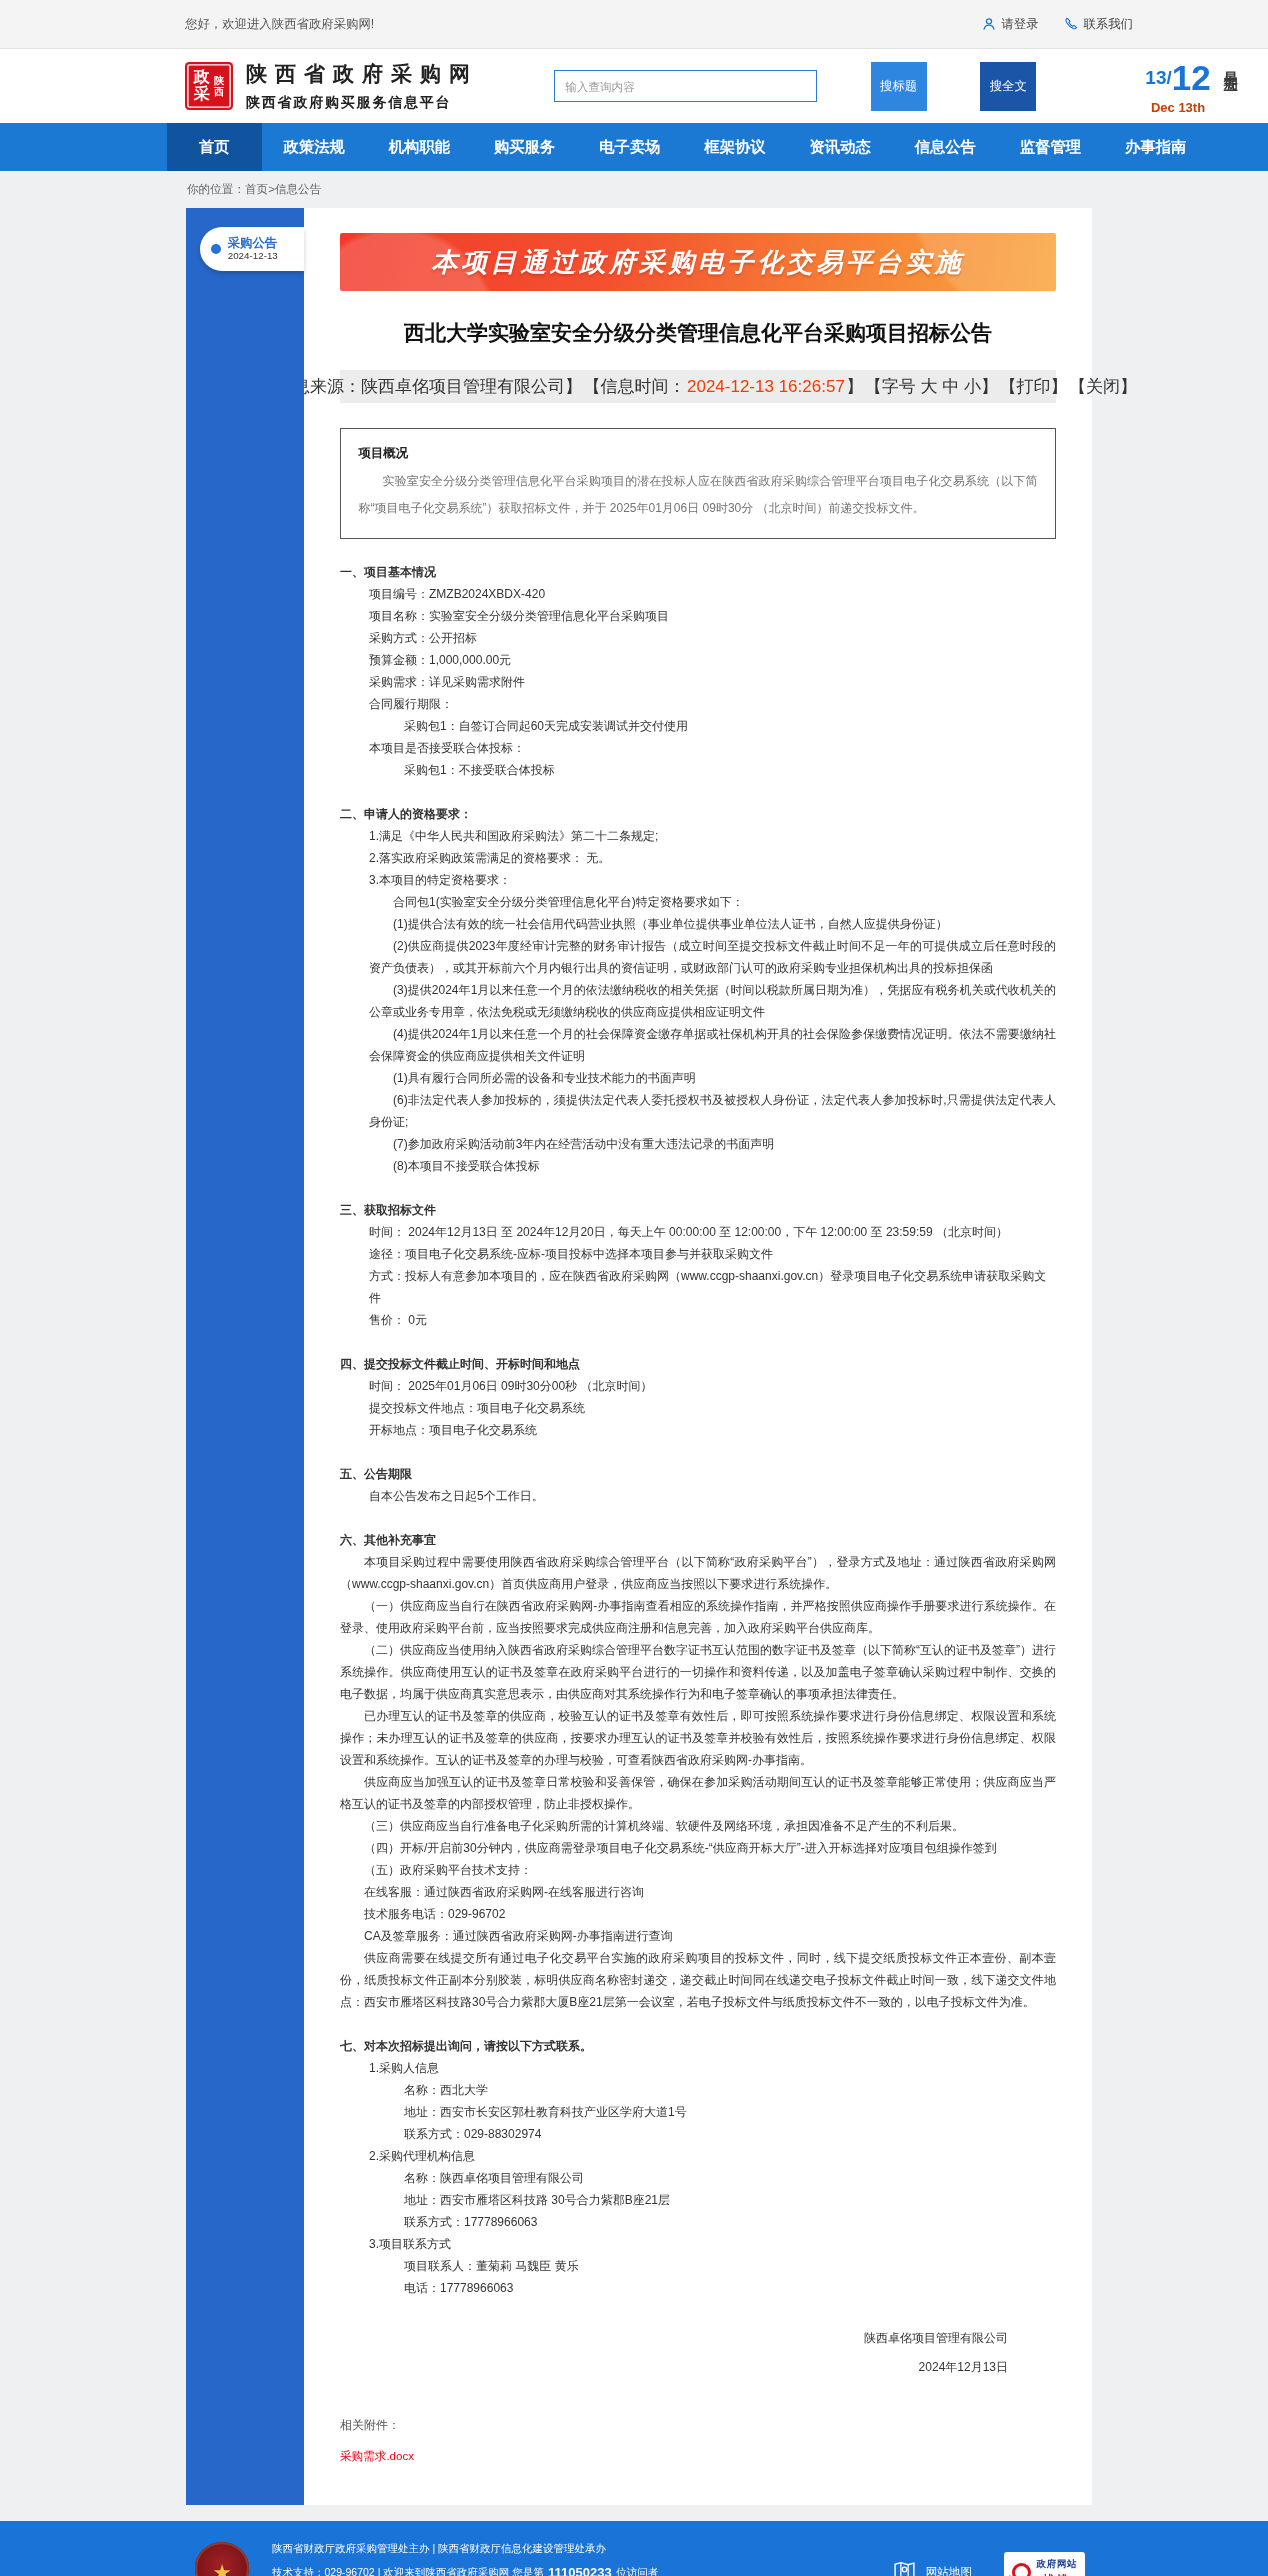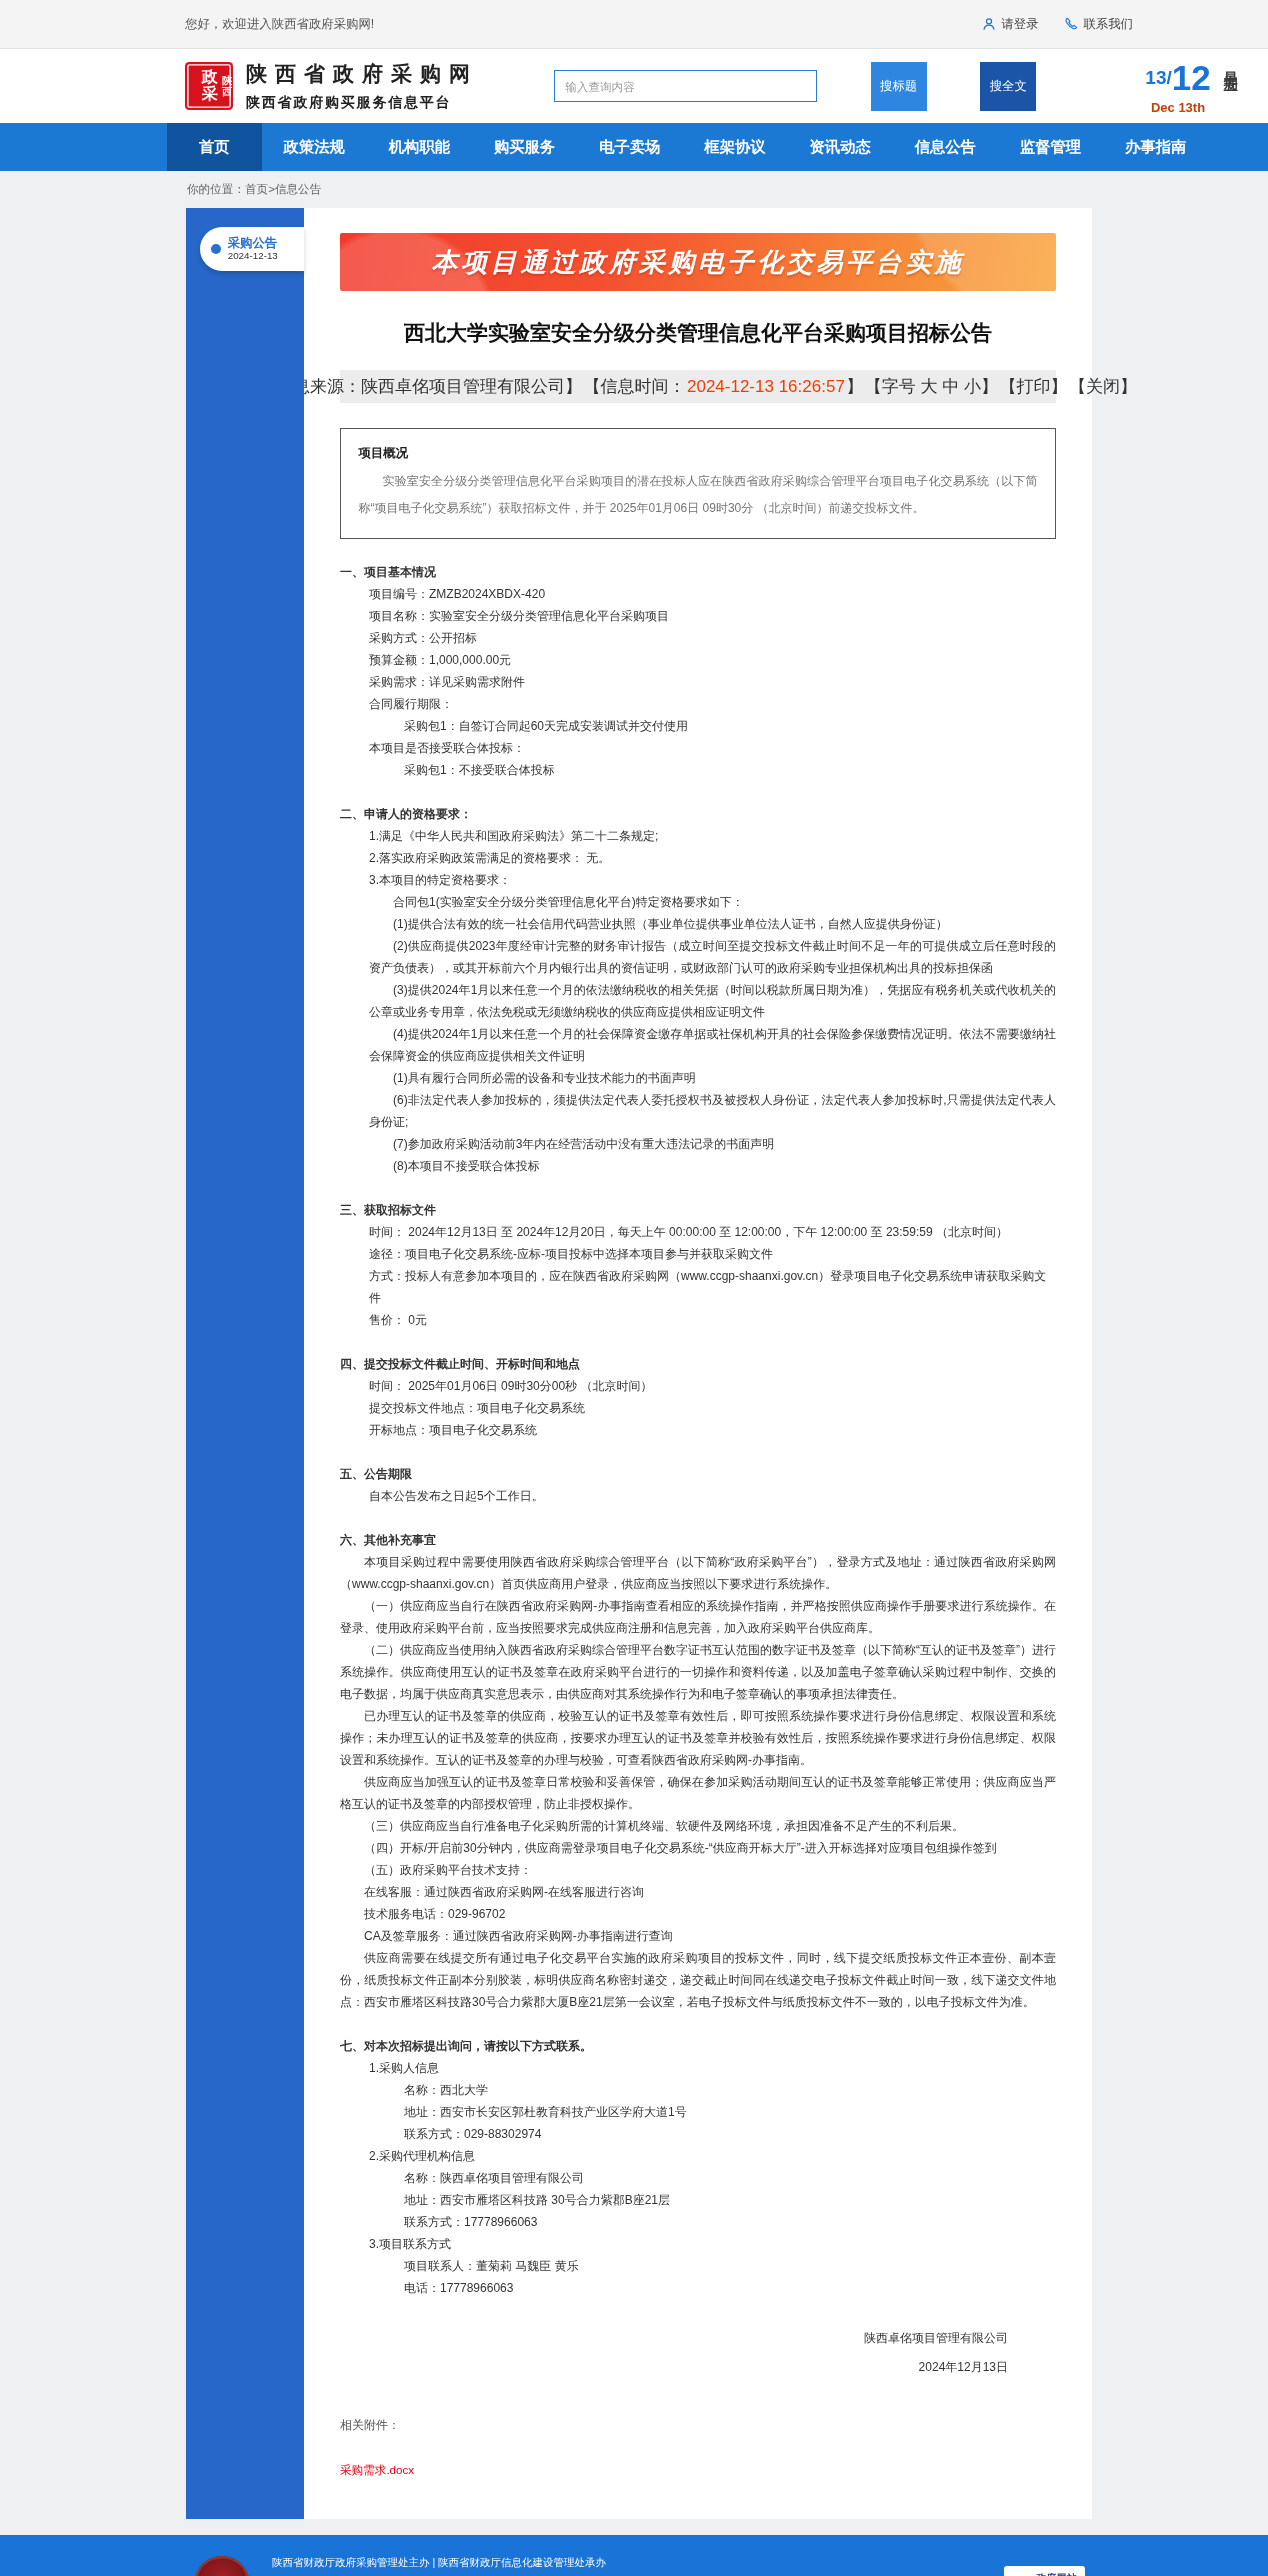--- a/index.html
+++ b/index.html
@@ -12,21 +12,21 @@
   
   .topbar { height:49px; background:#f4f4f4; border-bottom:0.7px solid #e3e3e3;
     display:flex; align-items:center; justify-content:space-between;
     padding:0 135px 0 185px; font-size:12.4px; color:#555; }
   .topbar-right { display:flex; align-items:center; gap:25px; }
   .topbar-item { display:flex; align-items:center; gap:5.8px; cursor:pointer; color:#444; }
   .topbar-item svg { display:block; }
   
   .header { height:74px; background:#ffffff; display:flex; align-items:center; padding:0 0 0 185px; }
   .logo-seal { width:48px; height:48px; background:#d8121d; border-radius:4.4px;
-    display:flex; align-items:center; justify-content:flex-end; gap:2.9px;
+    display:flex; align-items:center; justify-content:center; gap:2.9px;
     box-shadow:inset 0 0 0 2.2px #d8121d, inset 0 0 0 3.6px #ffffff; flex:none; }
   .logo-seal .big  { color:#fff; font-weight:bold; font-size:16px; line-height:16.7px; letter-spacing:0; width:17.5px; text-align:center; }
   .logo-seal .small{ color:#fff; font-weight:bold; font-size:10.2px; line-height:11px; width:11.6px; text-align:center; }
   .brand-text { margin-left:13px; }
   .brand-title { font-size:21px; font-weight:bold; color:#222; letter-spacing:8px; white-space:nowrap; }
   .brand-sub   { font-size:14px; font-weight:bold; color:#222; letter-spacing:1.8px; margin-top:5.8px; white-space:nowrap; }
   .search-wrap { display:flex; align-items:center; margin-left:76px;gap:47px; }
   .search-input { width:263px; height:32px; border:1.5px solid #2a7bd8; outline:none;
     font-size:11.6px; padding:0 10.2px; color:#333; background:#fff; }
   .search-input::placeholder { color:#999; }
@@ -80,21 +80,21 @@
   
   .article-body p { font-size:12px; line-height:22px; color:#333; }
   .b-h  { font-weight:bold; color:#222; margin-top:22px !important; }
   .b-l1 { padding-left:29px; }
   .b-l2 { padding-left:64px; }
   .b-para  { text-indent:2em; text-align:justify; }
   .b-p1 { padding-left:29px; text-indent:2em; text-align:justify; }
   .signature { margin-top:25px; text-align:right; padding-right:48px; font-size:12px; line-height:29px; color:#333; }
   .attach { margin-top:32px; }
   .attach-label { font-size:12px; color:#555; line-height:22px; }
-  .attach-link { display:inline-block; margin-top:27px; font-size:11.6px; color:#e60012; cursor:pointer; }
+  .attach-link { display:inline-block; margin-top:13px; font-size:11.6px; color:#e60012; cursor:pointer; }
   
   .footer { height:104px; background:#1a73d6; display:flex; align-items:center;
     padding:0 0 0 195px; position:relative; color:#fff; }
   .emblem { width:54px; height:61px; flex:none; position:relative;
     background:radial-gradient(circle at 50% 38%, #a32125 0%, #7c1418 55%, #5d0e11 100%);
     border-radius:50% 50% 50% 50% / 42% 42% 58% 58%;
     box-shadow:inset 0 0 0 2.2px #8d3a32; display:flex; align-items:center; justify-content:center; }
   .emblem .star { color:#f0c23f; font-size:22px; line-height:1; text-shadow:0 0 1.5px #5d0e11; }
   .foot-text { margin-left:23px; font-size:10.5px; line-height:17.5px; }
   .foot-line { margin:6.5px 0; display:flex; align-items:center; gap:4.4px; white-space:nowrap; }

